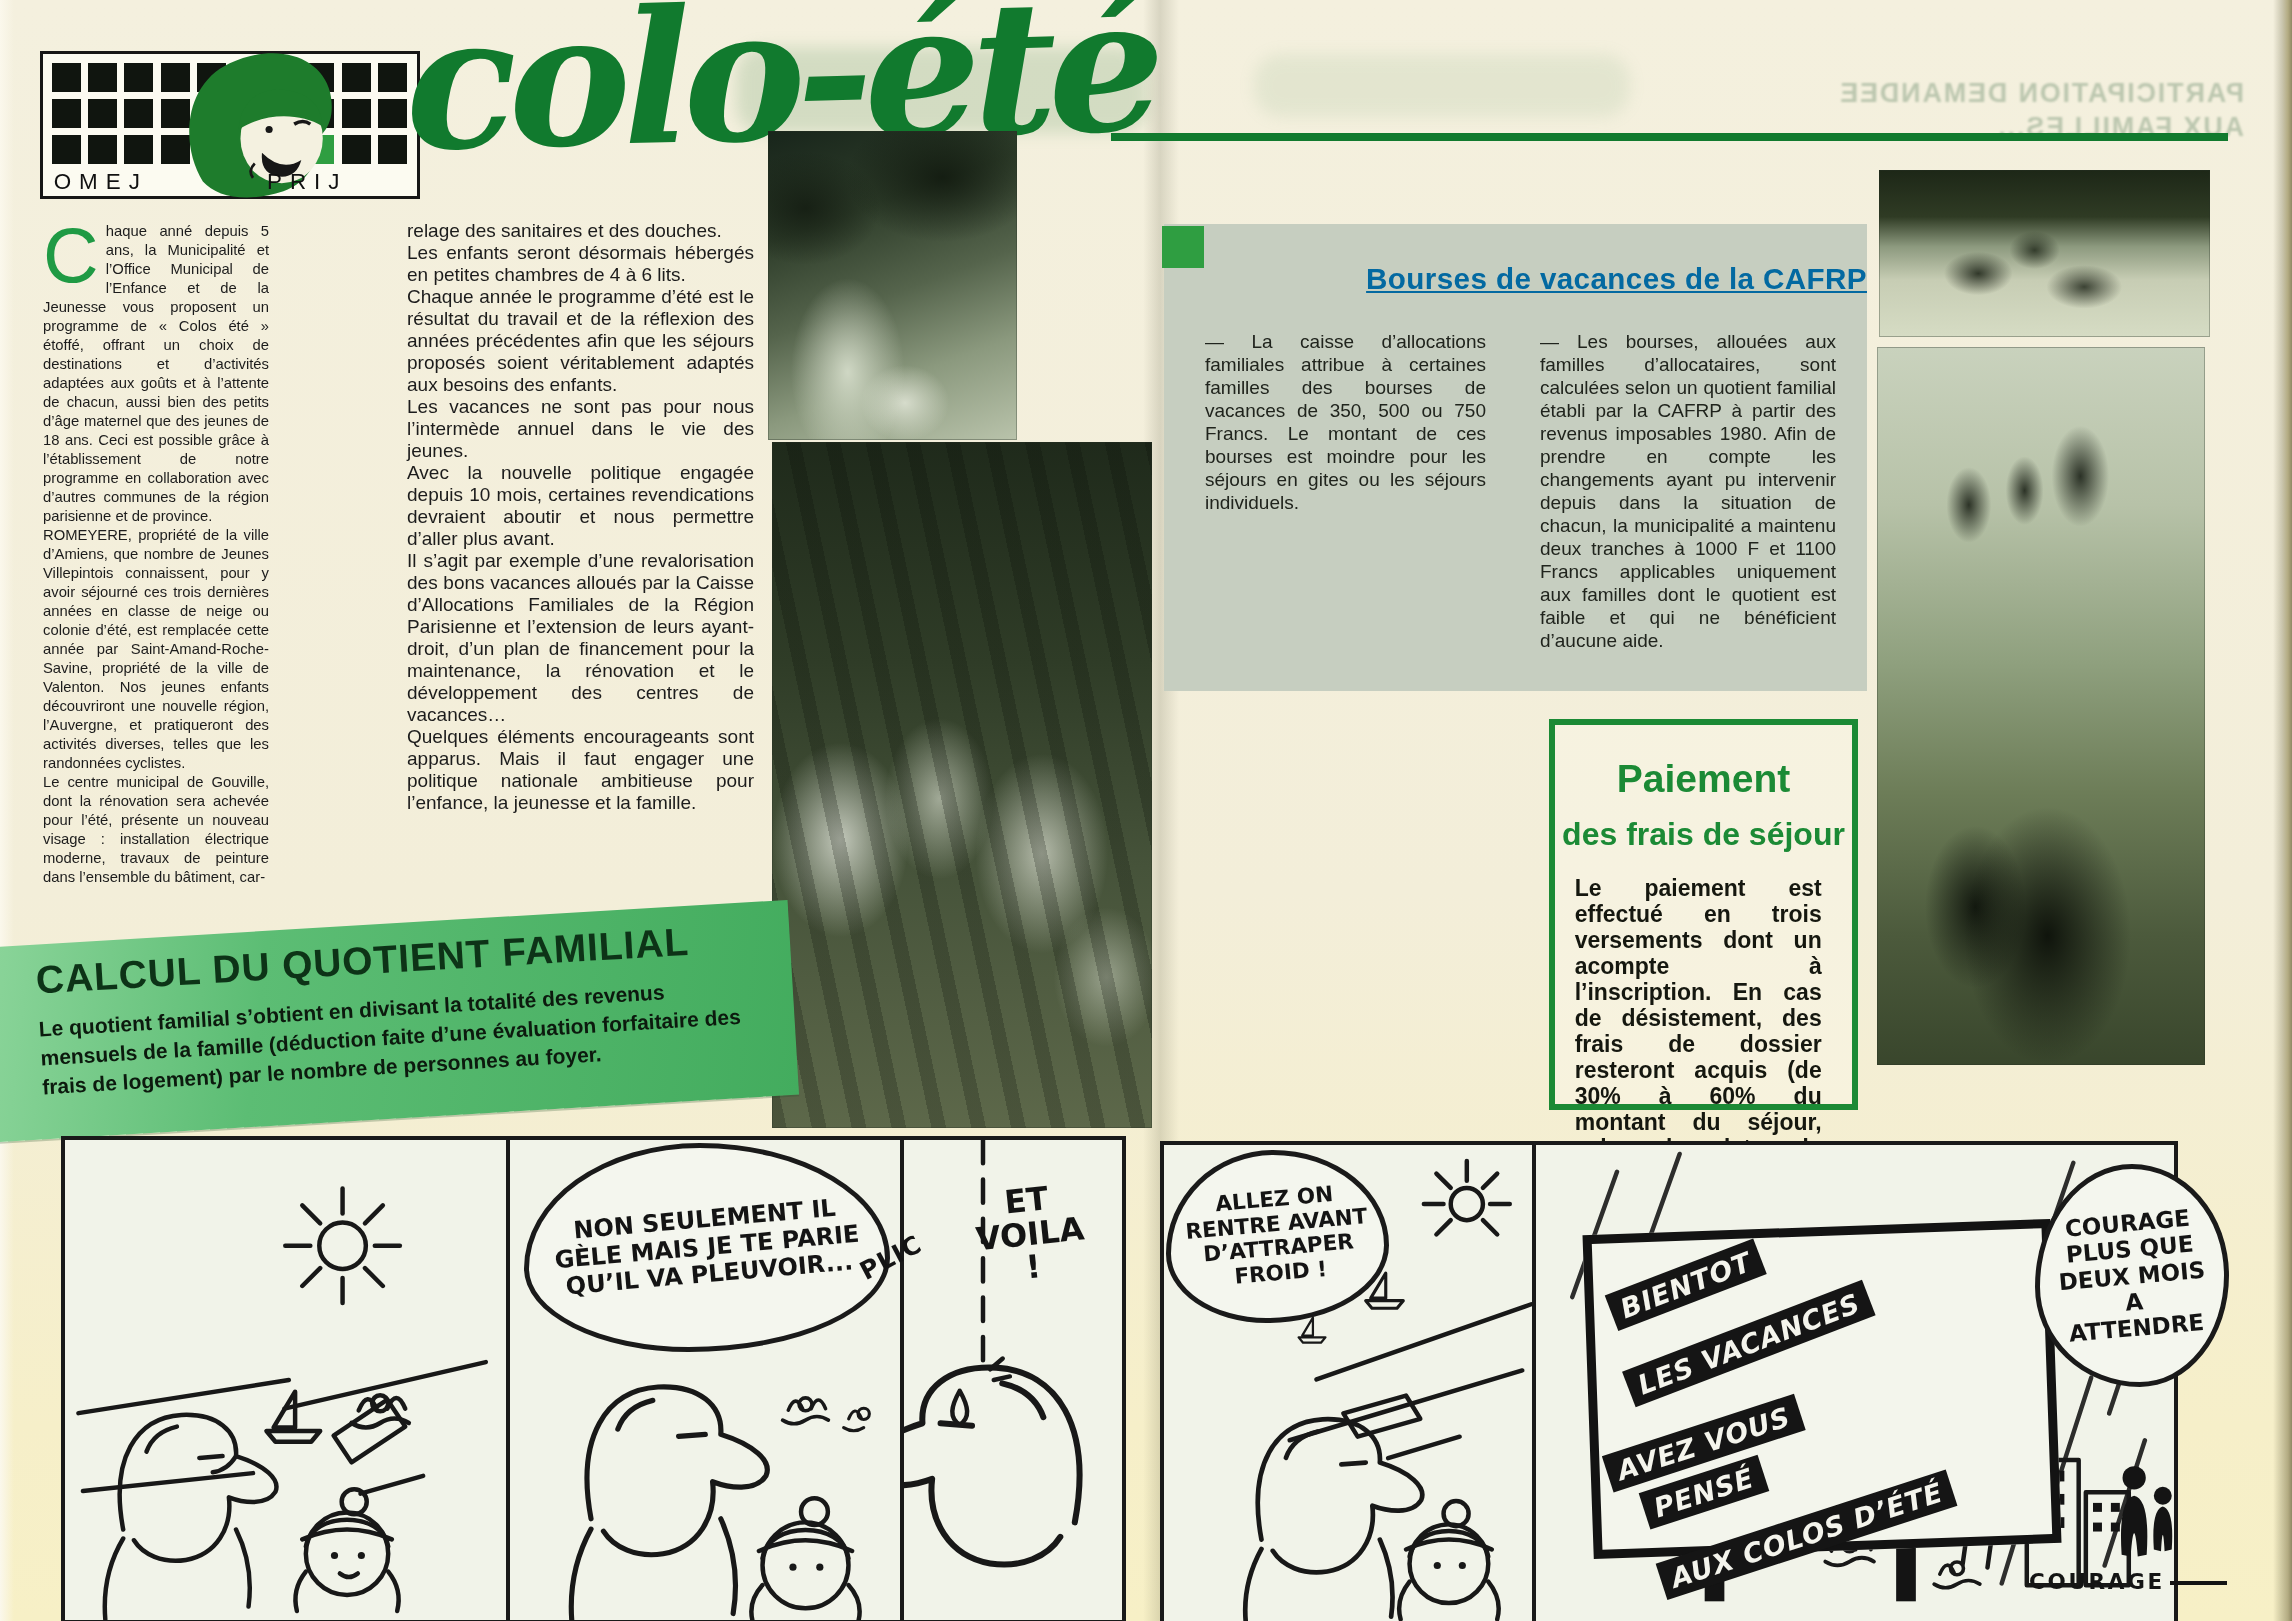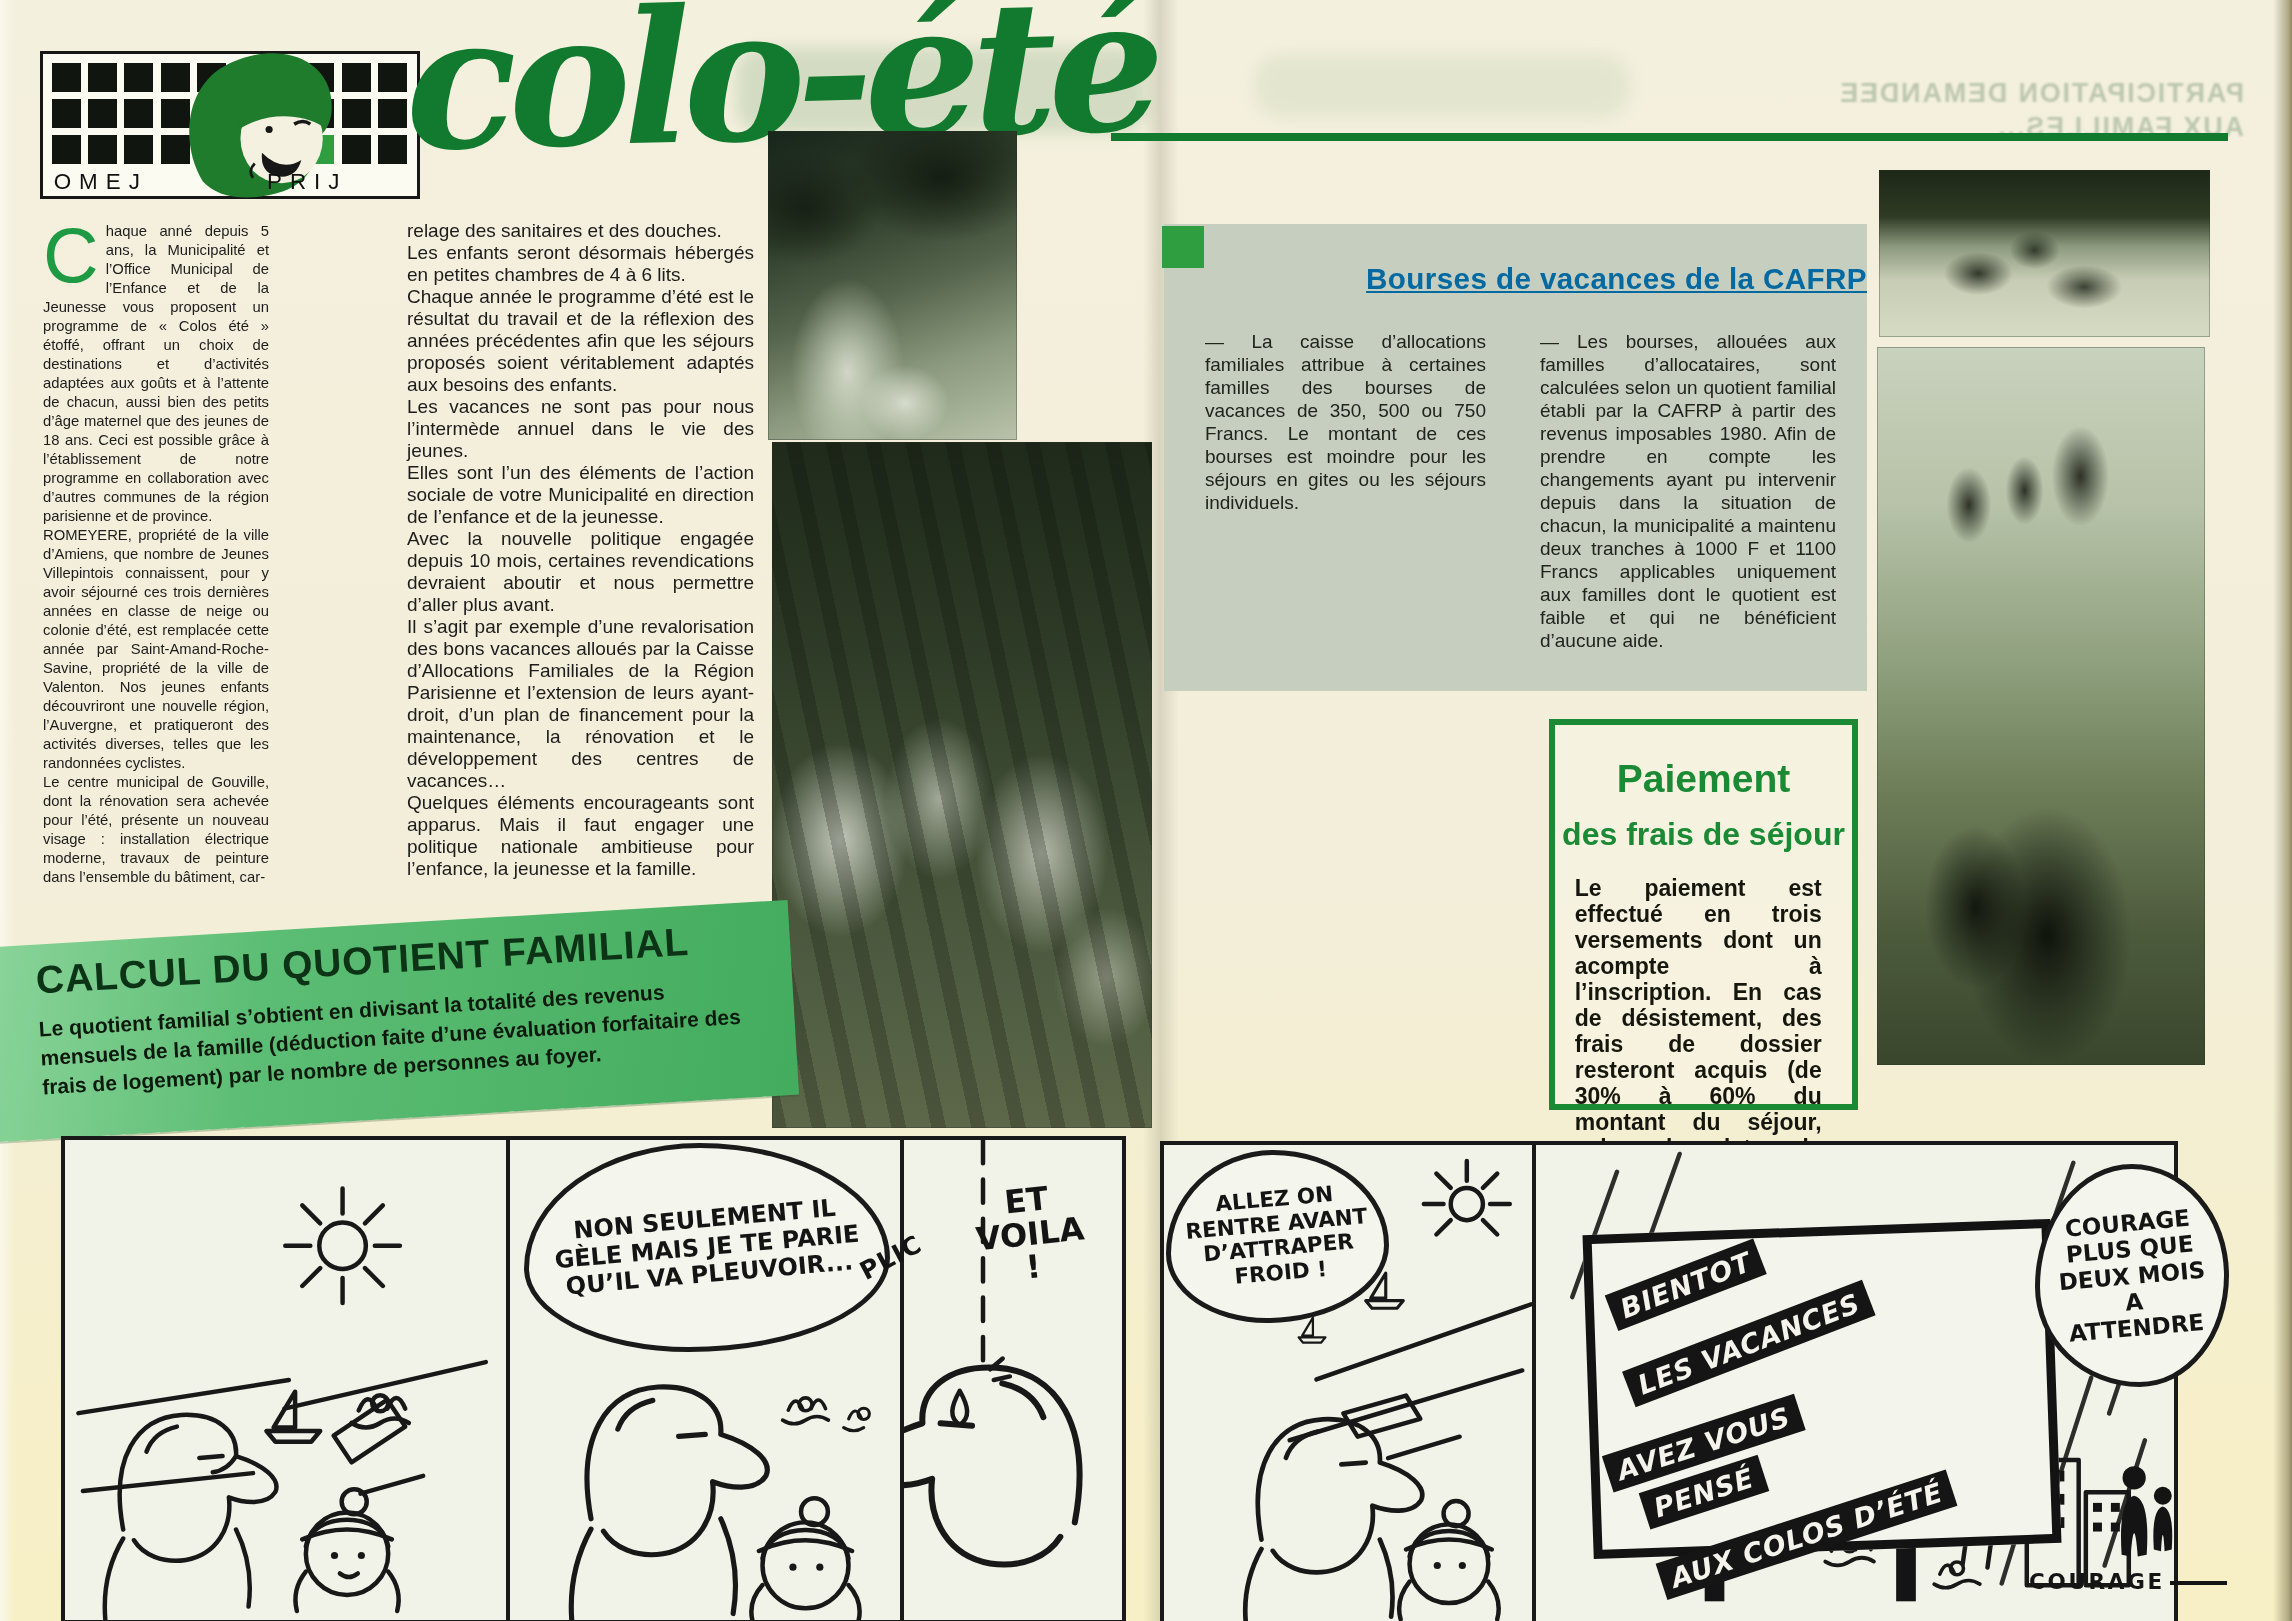--- a/index.html
+++ b/index.html
@@ -203,21 +203,20 @@
     <div>
         <p>ROMEYERE, propriété de la ville d’Amiens, que nombre de Jeunes Villepintois connaissent, pour y avoir séjourné ces trois dernières années en classe de neige ou colonie d’été, est remplacée cette année par Saint-Amand-Roche-Savine, propriété de la ville de Valenton. Nos jeunes enfants découvriront une nouvelle région, l’Auvergne, et pratiqueront des activités diverses, telles que les randonnées cyclistes.</p>
         <p>Le centre municipal de Gouville, dont la rénovation sera achevée pour l’été, présente un nouveau visage : installation électrique moderne, travaux de peinture dans l’ensemble du bâtiment, car-</p>
       </div>
   </div>
   <div class="abs bodycol" id="col2">
       <p>relage des sanitaires et des douches.</p>
       <p>Les enfants seront désormais hébergés en petites chambres de 4 à 6 lits.</p>
       <p>Chaque année le programme d’été est le résultat du travail et de la réflexion des années précédentes afin que les séjours proposés soient véritablement adaptés aux besoins des enfants.</p>
       <p>Les vacances ne sont pas pour nous l’intermède annuel dans le vie des jeunes.</p>
-      <p>Elles sont l’un des éléments de l’action sociale de votre Municipalité en direction de l’enfance et de la jeunesse.</p>
       <p>Avec la nouvelle politique engagée depuis 10 mois, certaines revendications devraient aboutir et nous permettre d’aller plus avant.</p>
       <p>Il s’agit par exemple d’une revalorisation des bons vacances alloués par la Caisse d’Allocations Familiales de la Région Parisienne et l’extension de leurs ayant-droit, d’un plan de financement pour la maintenance, la rénovation et le développement des centres de vacances…</p>
       <p>Quelques éléments encourageants sont apparus. Mais il faut engager une politique nationale ambitieuse pour l’enfance, la jeunesse et la famille.</p>
     </div>
 
   <div class="abs photo" id="photo-river"></div>
   <div class="abs photo" id="photo-children"></div>
   <div class="abs photo" id="photo-beach"></div>
   <div class="abs photo" id="photo-dune"></div>
 

